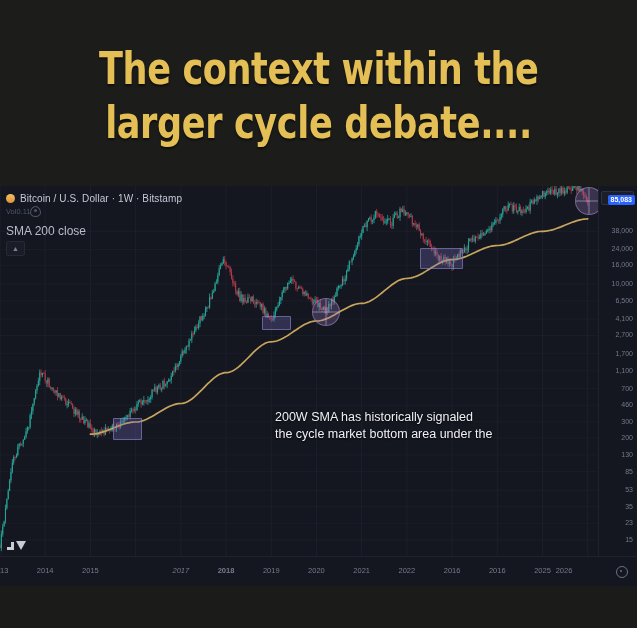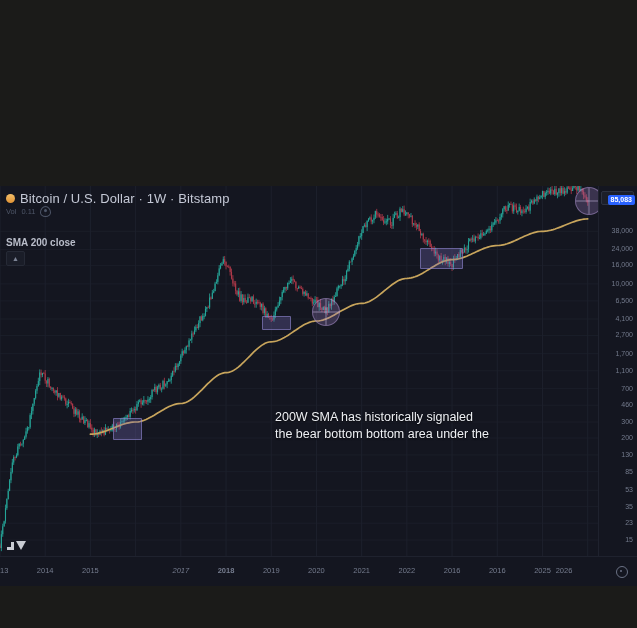--- a/index.html
+++ b/index.html
@@ -41,29 +41,29 @@
   }
 
   
   .legend{position:absolute;left:6px;top:6px;z-index:20;}
   .legend-row{display:flex;align-items:center;height:13px;}
   .btc-dot{
     width:9px;height:9px;border-radius:50%;
     background:linear-gradient(180deg,#f3bf6a,#e09234);
     margin-right:5px;flex:none;
   }
-  .legend-title{color:#c5c9d6;font-size:13px;white-space:nowrap;letter-spacing:.1px;}
-  .legend-sub{display:flex;align-items:center;height:12px;margin-left:0px;gap:5px;}
+  .legend-title{color:#c5c9d6;font-size:10px;white-space:nowrap;letter-spacing:.1px;}
+  .legend-sub{display:flex;align-items:center;height:12px;margin-left:0px;}
   .legend-sub span{color:#4e5668;font-size:7.5px;}
   .eye{
     width:9px;height:9px;border:1px solid #4e5668;border-radius:50% 50% 50% 50%/60% 60% 40% 40%;
     position:relative;
   }
   .eye::after{content:"";position:absolute;left:2.5px;top:2.5px;width:3px;height:3px;border-radius:50%;background:#4e5668;}
-  .legend-sma{color:#b9bdc9;font-size:10px;margin-top:20px;font-weight:bold;}
+  .legend-sma{color:#b9bdc9;font-size:12px;margin-top:7px;}
   .collapse-btn{
     margin-top:3px;width:17px;height:13px;border:1px solid #262a36;border-radius:2px;
     background:#1a1d28;color:#7c8395;font-size:7px;display:flex;align-items:center;justify-content:center;
   }
 
   
   .price-axis{
     position:absolute;right:0;top:0;width:38px;height:370px;
     background:#141620;border-left:1px solid #1f222e;
   }
@@ -131,20 +131,24 @@
     width:300px;
   }
 
   .footer-band{position:absolute;left:0;top:586px;width:637px;height:42px;background:#1b1b19;}
 </style>
 </head>
 <body>
 
 <div class="page">
 
+  <div class="title-band">
+    <div class="title-line l1">The context within the</div>
+    <div class="title-line l2">larger cycle debate....</div>
+  </div>
 
   <div class="chart-shell">
 
     <div class="plot" id="plot">
       <svg id="chartsvg" width="599" height="370" viewBox="0 0 599 370">
           <line x1="0" y1="45.297602421670945" x2="599" y2="45.297602421670945" stroke="#1b1e29" stroke-width="1"></line>
           <line x1="0" y1="63.39970842308276" x2="599" y2="63.39970842308276" stroke="#1b1e29" stroke-width="1"></line>
           <line x1="0" y1="79.3719739147744" x2="599" y2="79.3719739147744" stroke="#1b1e29" stroke-width="1"></line>
           <line x1="0" y1="97.8865701112216" x2="599" y2="97.8865701112216" stroke="#1b1e29" stroke-width="1"></line>
           <line x1="0" y1="114.85616618131868" x2="599" y2="114.85616618131868" stroke="#1b1e29" stroke-width="1"></line>
@@ -1101,17 +1105,17 @@
 
     <div class="tvlogo">
       <span class="b1"></span>
         <span class="b2"></span>
         <span class="b3"></span>
     </div>
   </div>
 
   <div class="annot">
     <div>200W SMA has historically signaled</div>
-    <div>the bear bottom bottom area under the</div>
+    <div>the cycle market bottom area under the</div>
   </div>
 
   <div class="footer-band"></div>
 </div>
 
 </body></html>

